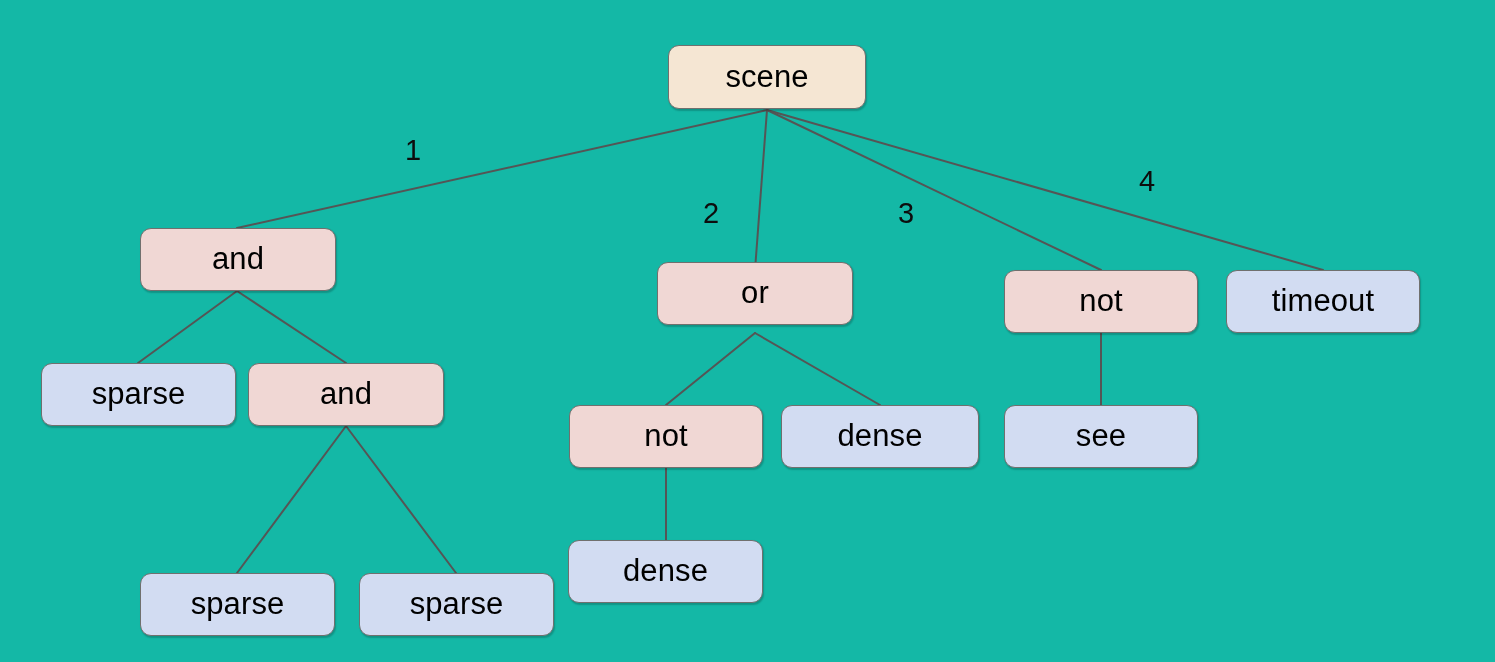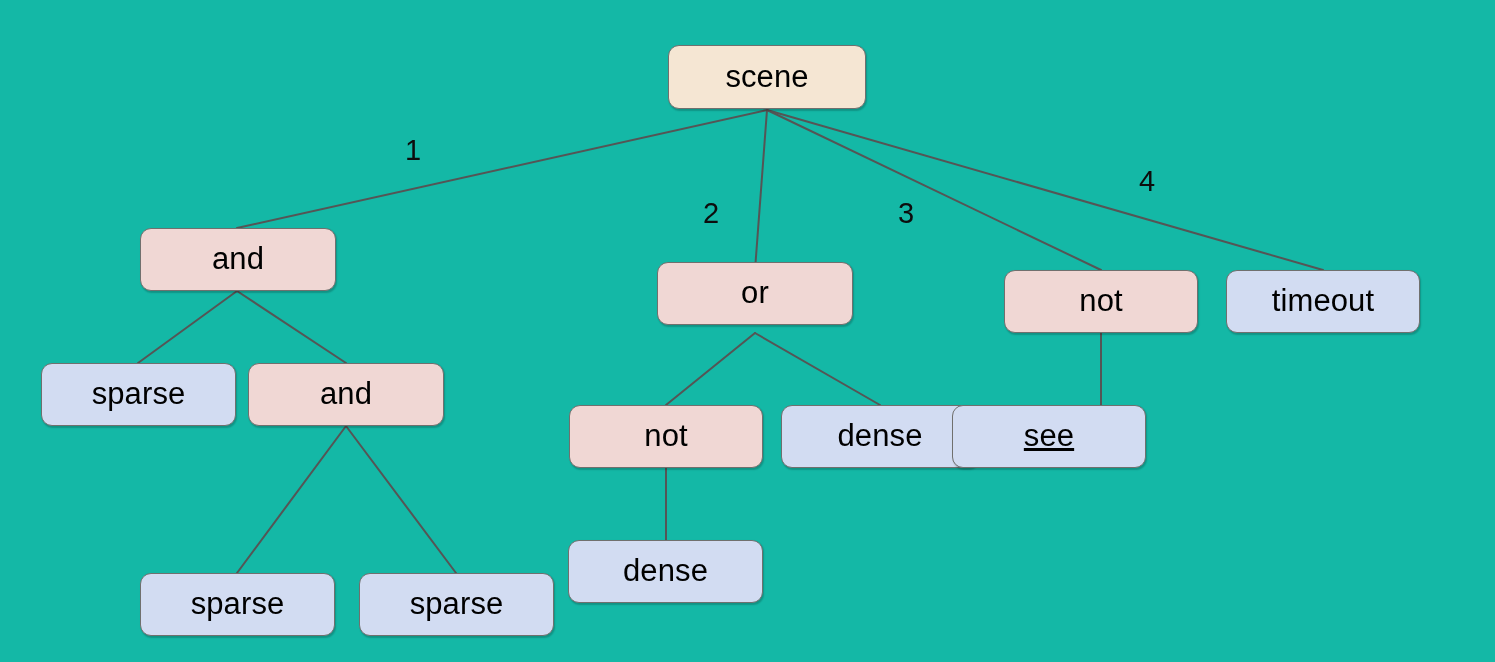--- a/index.html
+++ b/index.html
@@ -95,21 +95,21 @@
       </div>
       <div class="node" style="left: 781px; top: 405px; width: 198px; height: 63px; background: rgb(210, 220, 242); border-color: rgb(112, 112, 110);">
         <span class="node-label">dense</span>
       </div>
       <div class="node" style="left: 568px; top: 540px; width: 195px; height: 63px; background: rgb(210, 220, 242); border-color: rgb(112, 112, 110);">
         <span class="node-label">dense</span>
       </div>
       <div class="node" style="left: 1004px; top: 270px; width: 194px; height: 63px; background: rgb(240, 215, 212); border-color: rgb(112, 112, 110);">
         <span class="node-label">not</span>
       </div>
-      <div class="node" style="left: 952px; top: 405px; width: 194px; height: 63px; background: rgb(210, 220, 242); border-color: rgb(112, 112, 110); text-decoration: underline;">
+      <div class="node" style="left: 1004px; top: 405px; width: 194px; height: 63px; background: rgb(210, 220, 242); border-color: rgb(112, 112, 110);">
         <span class="node-label">see</span>
       </div>
       <div class="node" style="left: 1226px; top: 270px; width: 194px; height: 63px; background: rgb(210, 220, 242); border-color: rgb(112, 112, 110);">
         <span class="node-label">timeout</span>
       </div>
     </div>
   <div id="edge-label-layer">
       <div class="edge-label" style="left: 405px; top: 136px;">1</div>
       <div class="edge-label" style="left: 703px; top: 199px;">2</div>
       <div class="edge-label" style="left: 898px; top: 199px;">3</div>

